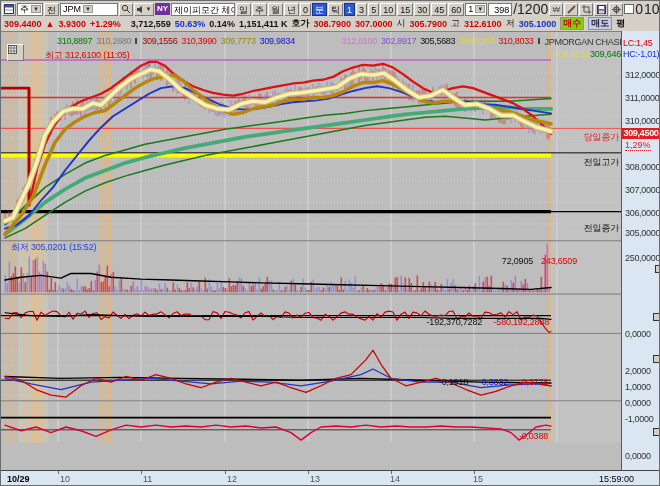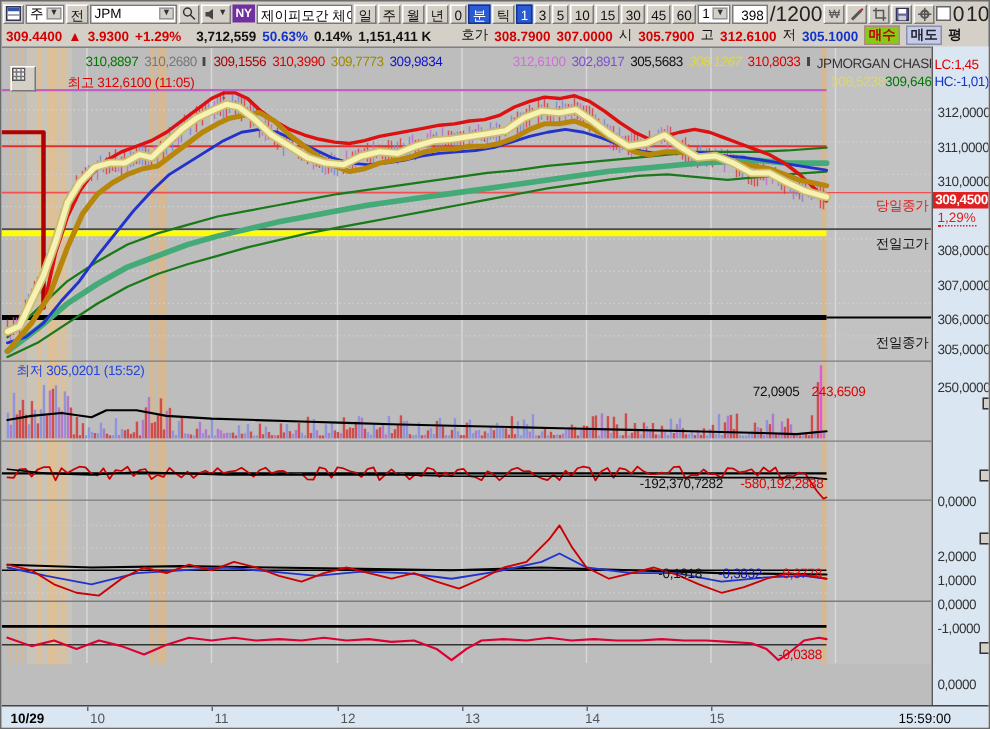--- a/index.html
+++ b/index.html
@@ -31,21 +31,21 @@
   
   .chart{position:absolute;top:30px;left:0;width:620px;height:439px;background:#bdbdbd;overflow:hidden;
         border-top:1px solid #808080;box-sizing:border-box;}
   .chart svg{position:absolute;top:0;left:0;}
   .ov{position:absolute;font-size:9px;letter-spacing:-0.2px;white-space:nowrap;pointer-events:none;}
   .legend1{position:absolute;top:4px;left:40px;width:640px;display:flex;gap:4px;overflow:hidden;
         font-size:9px;letter-spacing:-0.3px;white-space:nowrap;padding-left:16px;}
   .sw{display:inline-block;width:4px;height:4px;border:1px solid #444;background:#eee;margin:2px 1px 0 0;}
   .lg-green{color:#007a00;} .lg-gray{color:#787878;} .lg-darkred{color:#aa0000;} .lg-red{color:#e00000;}
   .lg-olive{color:#9c8a00;} .lg-blue{color:#1111cc;} .lg-violet{color:#cf6fd8;margin-left:43px;} .lg-purple{color:#7d4fd0;}
-  .lg-black{color:#111;} .lg-yellow{color:#e0da30;font-style:italic;} .lg-name{color:#333;}
+  .lg-black{color:#111;} .lg-yellow{color:#e0da30;} .lg-name{color:#333;}
   .menu-btn{position:absolute;left:6px;top:12px;width:15px;height:15px;background:#d4d0c8;
         border:1px solid;border-color:#fff #777 #777 #fff;display:flex;align-items:center;justify-content:center;}
   
   .axis{position:absolute;top:30px;left:620px;width:40px;height:439px;background:#dae6f2;
         border-left:1px solid #5a5a5a;box-sizing:border-box;}
   .axis .al{position:absolute;left:3px;font-size:9px;color:#333;letter-spacing:-0.3px;white-space:nowrap;}
   .curbox{position:absolute;left:0px;top:97px;width:38px;height:11px;background:#e02020;color:#fff;
         font-size:9px;font-weight:bold;text-align:center;line-height:11px;letter-spacing:-0.3px;}
   .curpct{position:absolute;left:3px;top:109px;font-size:9px;color:#e02020;border-bottom:1px dotted #e02020;}
   .lc{position:absolute;left:1px;top:7px;font-size:9px;color:#e00000;letter-spacing:-0.3px;}
@@ -70,21 +70,21 @@
           <rect x="0.5" y="0.5" width="9" height="9" fill="#fff" stroke="#335"></rect>
           <rect x="1" y="1" width="8" height="2.5" fill="#35a"></rect>
           <line x1="1" y1="6" x2="9" y2="6" stroke="#88a"></line>
         </svg>
     </span>
     <span class="combo">
         <span>주</span>
         <span class="arr">▼</span>
       </span>
     <span class="btn">전</span>
-    <span class="combo" style="width:58px;justify-content:space-between;">
+    <span class="combo" style="width:58px;justify-content:flex-start;">
         <span>JPM</span>
         <span class="arr">▼</span>
       </span>
     <span class="icobtn">
       <svg width="10" height="10">
           <circle cx="4" cy="4" r="2.6" fill="none" stroke="#333"></circle>
           <line x1="6" y1="6" x2="9" y2="9" stroke="#333"></line>
         </svg>
     </span>
     <span class="icobtn" style="width:20px;">
@@ -159,21 +159,21 @@
 
   <div class="tb2">
     <span class="r">309.4400</span>
     <span class="r">▲</span>
     <span class="r">3.9300</span>
     <span class="r">+1.29%</span>
     <span class="k" style="margin-left:6px;">3,712,559</span>
     <span class="b">50.63%</span>
     <span class="k">0.14%</span>
     <span class="k">1,151,411 K</span>
-    <span class="k" style="font-weight:normal;margin-left:16px;">호가</span>
+    <span class="k" style="font-weight:bold;">호가</span>
     <span class="r">308.7900</span>
     <span class="r">307.0000</span>
     <span class="k" style="font-weight:normal;">시</span>
     <span class="r">305.7900</span>
     <span class="k" style="font-weight:normal;">고</span>
     <span class="r">312.6100</span>
     <span class="k" style="font-weight:normal;">저</span>
     <span class="b">305.1000</span>
     <span class="chip-buy">매수</span>
     <span class="chip-sell">매도</span>

